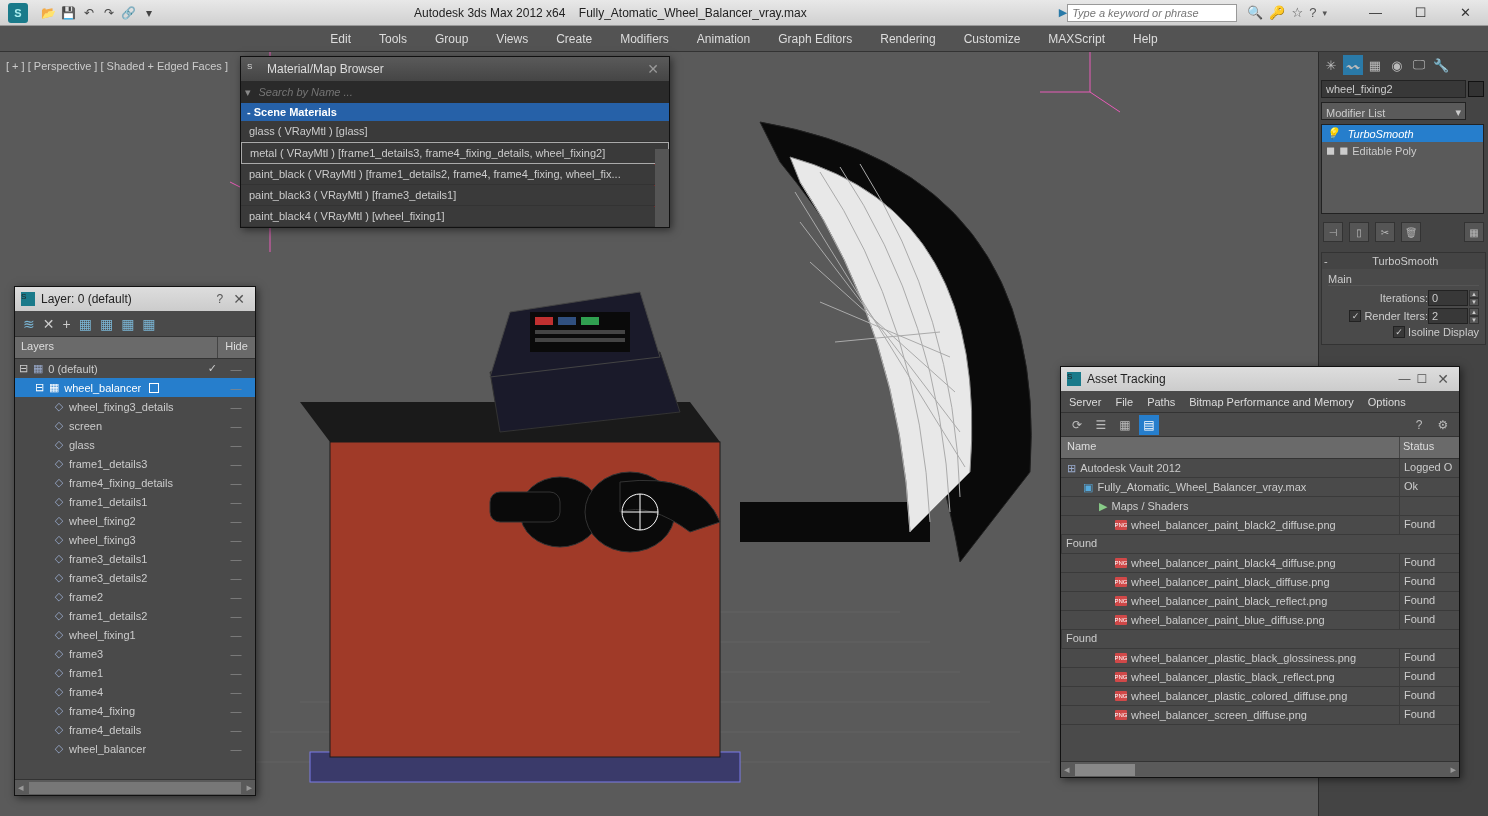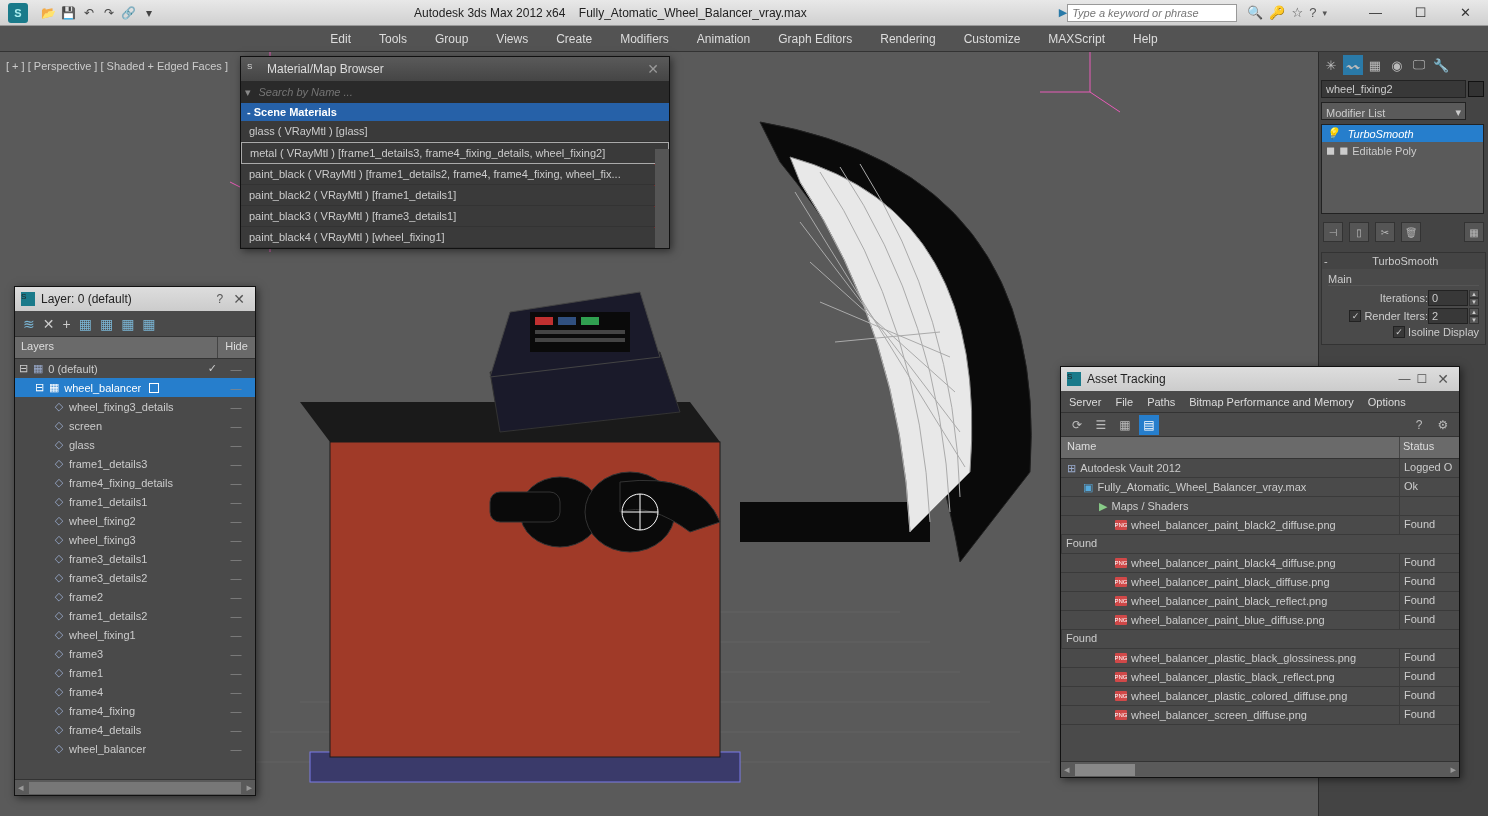--- a/index.html
+++ b/index.html
@@ -299,21 +299,20 @@
     <div class="mat-search-row">
       <span style="color:#888;">▾</span>
       <input placeholder="Search by Name ..." style="">
     </div>
     <div style="position:relative;">
       <div class="mat-section-hd">- Scene Materials</div>
       <div class="mat-list" id="mat-list">
           <div class="mat-item">glass  ( VRayMtl )  [glass]</div>
           <div class="mat-item sel">metal  ( VRayMtl )  [frame1_details3, frame4_fixing_details, wheel_fixing2]</div>
           <div class="mat-item">paint_black  ( VRayMtl )  [frame1_details2, frame4, frame4_fixing, wheel_fix...<div class="redcorner"></div></div>
-          <div class="mat-item">paint_black2  ( VRayMtl )  [frame1_details1]<div class="redcorner"></div></div>
           <div class="mat-item">paint_black3  ( VRayMtl )  [frame3_details1]<div class="redcorner"></div></div>
           <div class="mat-item">paint_black4  ( VRayMtl )  [wheel_fixing1]<div class="redcorner"></div></div>
         </div>
       <div class="mat-scrollbar"></div>
     </div>
   </div>
 
   <div class="layer-dlg">
     <div class="dlg-title">
       <span class="app-icon" style="width:14px;height:14px;font-size:8px;background:#1a7a8a;">S</span>

